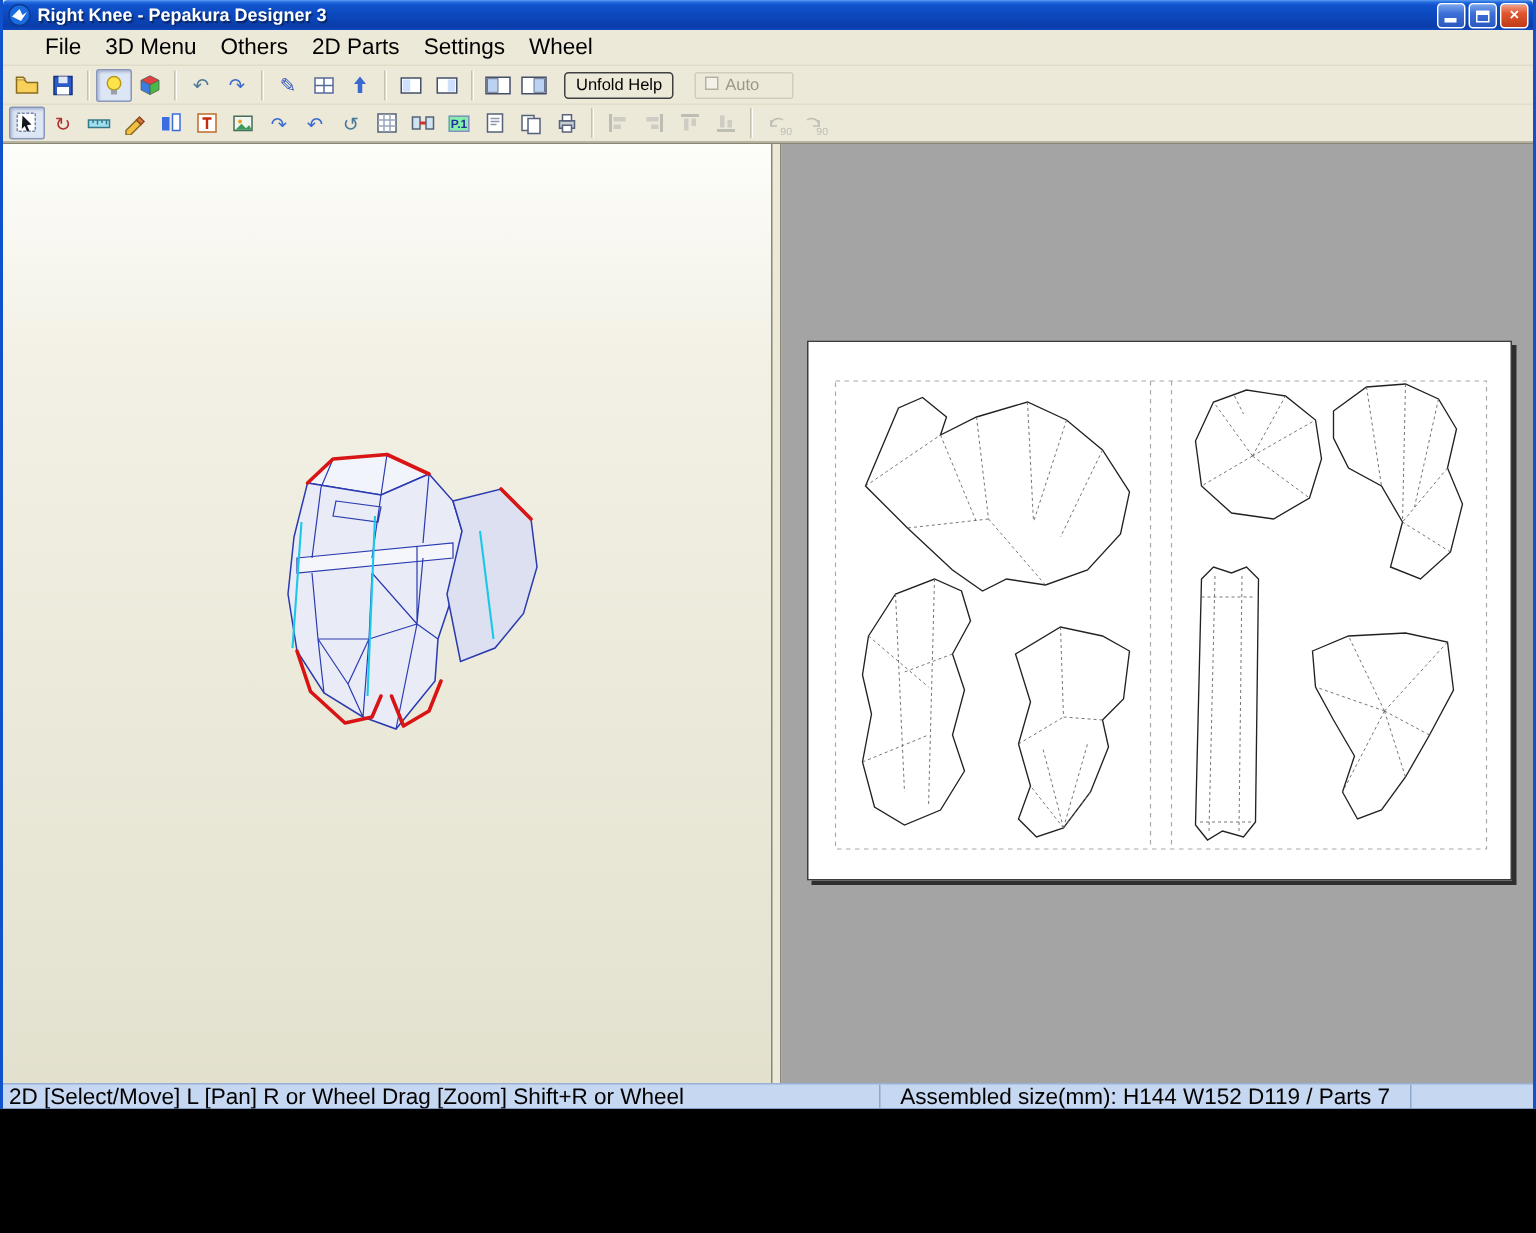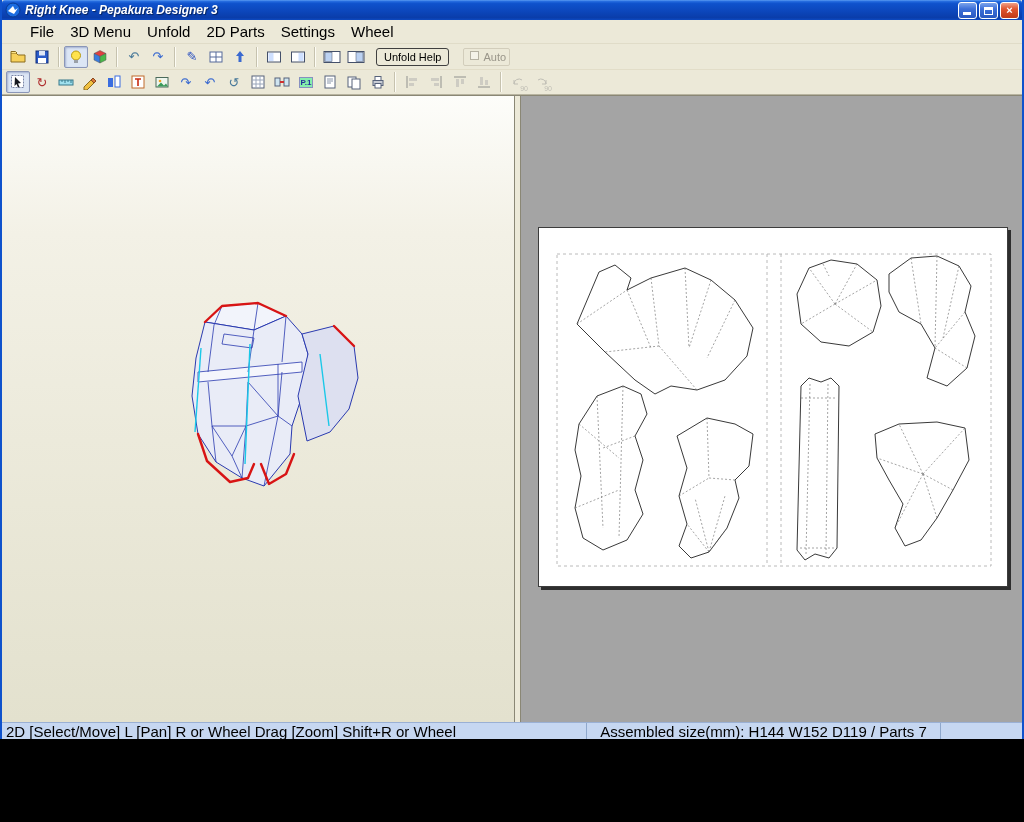--- a/index.html
+++ b/index.html
@@ -4,21 +4,21 @@
 <style>
   * { margin:0; padding:0; box-sizing:border-box; }
   html,body { width:1024px; height:822px; background:#000; font-family:"Liberation Sans",sans-serif; overflow:hidden; }
   .app-window { position:absolute; top:0; left:0; width:1024px; height:739px; background:#ece9d8;
     border-left:2px solid #0f52cc; border-right:2px solid #0f52cc; border-bottom:2px solid #0f52cc; }
   
   .titlebar { height:20px; display:flex; align-items:center; padding:0 3px;
     background:linear-gradient(180deg,#5b9cf2 0%,#2168dd 8%,#0f52cc 18%,#0c47bc 55%,#0a3daa 88%,#0d49c0 100%);
     border-radius:3px 3px 0 0; }
   .app-icon { width:16px; height:16px; margin-right:4px; display:inline-block; }
-  .title-text { color:#fff; font-size:12px; font-weight:bold; text-shadow:1px 1px 1px rgba(0,0,0,.5); flex:1; white-space:nowrap; overflow:hidden;font-style:italic; }
+  .title-text { color:#fff; font-size:12px; font-weight:bold; text-shadow:1px 1px 1px rgba(0,0,0,.5); flex:1; white-space:nowrap; overflow:hidden; }
   .win-controls { display:flex; gap:2px; }
   .wbtn { width:19px; height:17px; border-radius:3px; border:1px solid #fff; font-size:11px; line-height:14px;
     color:#fff; text-align:center; cursor:default; position:relative;
     background:linear-gradient(180deg,#7ba4ec 0%,#3c6fd8 40%,#2a58c0 100%); }
   .wbtn.close { background:linear-gradient(180deg,#f0a088 0%,#e0552f 40%,#c03a18 100%); font-weight:bold; }
   .glyph-min { position:absolute; left:4px; bottom:3px; width:8px; height:3px; background:#fff; }
   .glyph-max { position:absolute; left:4px; top:4px; width:9px; height:8px; border:1px solid #fff; border-top:3px solid #fff; }
   
   .menubar { height:24px; display:flex; align-items:center; padding:0 20px; background:#ece9d8; border-bottom:1px solid #e0dcc8; font-size:15px; }
   .menu-item { padding:3px 8px; color:#000; cursor:default; }
@@ -27,21 +27,21 @@
   .toolbar.row1 { height:26px; border-bottom:1px solid #e2ddc8; }
   .toolbar.row2 { height:25px; border-bottom:1px solid #b8b4a0; }
   .tb-btn { width:24px; height:22px; display:flex; align-items:center; justify-content:center;
     border:1px solid transparent; border-radius:2px; position:relative; color:#333; }
   .tb-btn .ch { font-size:13px; line-height:13px; }
   .tb-btn.pressed { border:1px solid #8a96b8; background:#dce6f5; box-shadow:inset 1px 1px 2px rgba(60,80,140,.35); }
   .tb-btn.disabled { opacity:.45; }
   .tb-sep { width:2px; height:20px; margin:0 4px; border-left:1px solid #c6c2ae; border-right:1px solid #fdfcf5; }
   .unfold-undo { margin-left:8px; padding:2px 7px; font-size:11px; color:#000; background:#ece9d8;
     border:1px solid #404040; border-radius:3px; white-space:nowrap; }
-  .auto-box { margin-left:14px; display:flex; align-items:flex-start; gap:4px; padding:2px 3px 2px 6px;
+  .auto-box { margin-left:14px; display:flex; align-items:flex-start; gap:4px; padding:2px 22px 2px 6px;
     border:1px solid #d2cdbb; border-radius:2px; color:#9a968a; font-size:11px; }
   .auto-check { width:9px; height:9px; border:1px solid #b5b1a2; background:#f4f2e8; }
   .rot90-label { position:absolute; right:1px; bottom:0; font-size:7px; color:#888; }
   .p1-label { font-size:8px; font-weight:bold; color:#24309a; border:1px solid #8890c0; padding:0 1px; background:#86efac; }
   
   .main { display:flex; height:627px; border-top:1px solid #8a8775; background:#ece9d8; }
   .pane3d { width:513px; height:100%; position:relative; border-right:1px solid #8a8775;
     background:linear-gradient(180deg,#fdfdfa 0%,#f3f1e6 22%,#eceadb 55%,#e3e1ce 100%); }
   .pane3d svg { position:absolute; top:0; left:0; }
   .splitter { width:6px; height:100%; background:#ece9d8; border-right:1px solid #8a8775; }
@@ -76,21 +76,21 @@
       <span class="wbtn">
           <span class="glyph-max"></span>
         </span>
       <span class="wbtn close">×</span>
     </span>
   </div>
 
   <div class="menubar">
     <span class="menu-item">File</span>
     <span class="menu-item">3D Menu</span>
-    <span class="menu-item">Unfold</span>
+    <span class="menu-item">Others</span>
     <span class="menu-item">2D Parts</span>
     <span class="menu-item">Settings</span>
     <span class="menu-item">Wheel</span>
   </div>
 
   <div class="toolbar row1">
     <span class="tb-btn">
       <svg width="16" height="16">
           <path d="M1 13 L1 4 L6 4 L8 6 L15 6 L15 13 Z" fill="#f7d15a" stroke="#8a6d1f"></path>
           <path d="M1 4 L1 2.5 L5.5 2.5 L7 4" fill="#fce48a" stroke="#8a6d1f"></path>

